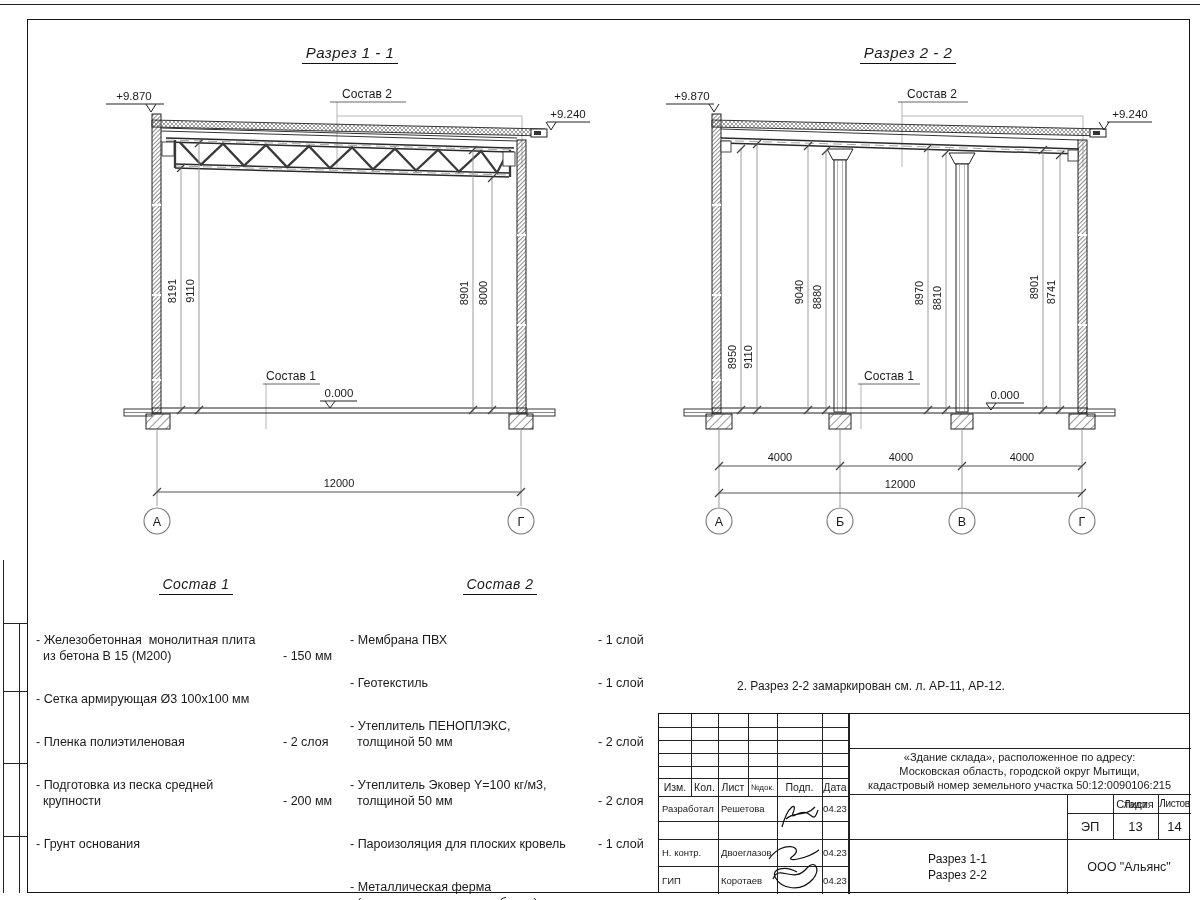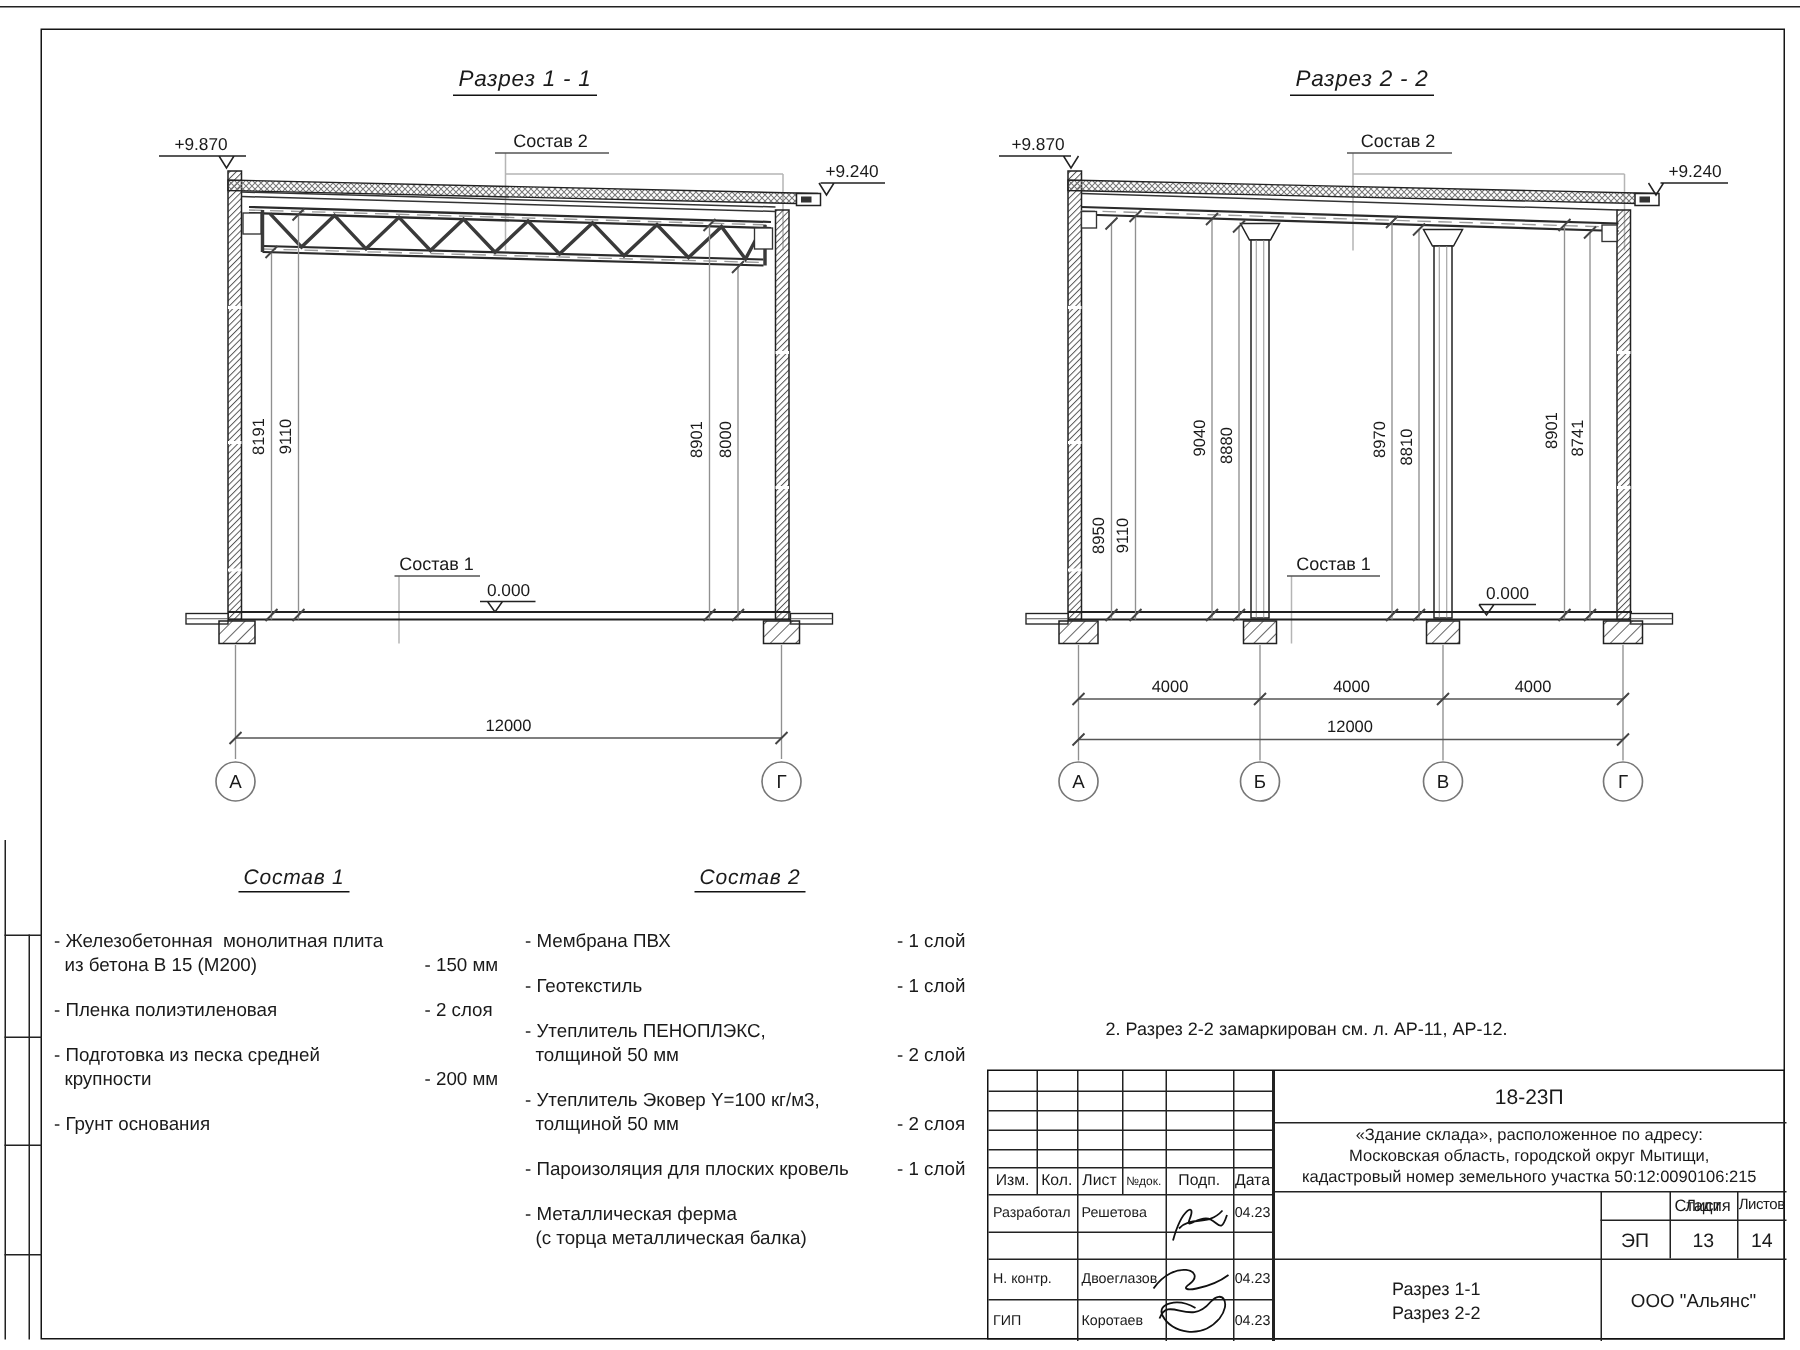--- a/index.html
+++ b/index.html
@@ -7,21 +7,21 @@
         font-family:"Liberation Sans", sans-serif;color:#1a1a1a;}
   .abs{position:absolute;}
   .hl{position:absolute;height:1.2px;background:#222;}
   .vl{position:absolute;width:1.2px;background:#222;}
   .dtitle{position:absolute;text-align:center;font-style:italic;font-size:15px;}
   .dtitle span{display:inline-block;border-bottom:1.3px solid #111;padding:0 4px 2px 4px;letter-spacing:.5px;}
   .comp{position:absolute;font-size:12.5px;line-height:16px;}
   .comp-title{text-align:center;font-style:italic;font-size:14px;margin-bottom:24px;}
   .comp-title span{display:inline-block;border-bottom:1.2px solid #111;padding:0 3px 2px 3px;letter-spacing:.5px;}
   .comp-item{display:flex;justify-content:space-between;align-items:flex-end;margin-bottom:14px;}
-  .comp-item .nm{white-space:pre-wrap;}
+  .comp-item .nm{white-space:pre-wrap;margin-top:13px;}
   .comp-item .vv{flex:none;white-space:nowrap;}
   .c1 .vv{width:73px;} .c2 .vv{width:52px;}
   .notes{position:absolute;font-size:12px;line-height:13.5px;}
   svg text{font-family:"Liberation Sans", sans-serif;fill:#1a1a1a;}
   .dim{font-size:11px;} .lvl{font-size:11.5px;} .lbl{font-size:12px;} .ax{font-size:12.5px;}
   
   #tb{position:absolute;left:658px;top:713px;width:532px;height:180px;border:1.6px solid #111;box-sizing:border-box;}
   #tb .cell{position:absolute;display:flex;align-items:center;justify-content:center;text-align:center;}
   #tb .left{justify-content:flex-start;text-align:left;}
   .pre{white-space:pre-line;}
@@ -193,20 +193,24 @@
   </svg>
 
   <div class="comp c1" style="left:36px;top:576px;width:320px;">
     <div class="comp-title"><span>Состав 1</span></div>
     <div class="comp-item">
         <span class="nm">- Железобетонная  монолитная плита
   из бетона В 15 (М200)</span>
         <span class="vv">- 150 мм</span>
       </div>
     <div class="comp-item">
+        <span class="nm">- Сетка армирующая Ø3 100х100 мм</span>
+        <span class="vv"></span>
+      </div>
+    <div class="comp-item">
         <span class="nm">- Пленка полиэтиленовая</span>
         <span class="vv">-  2 слоя</span>
       </div>
     <div class="comp-item">
         <span class="nm">- Подготовка из песка средней
   крупности</span>
         <span class="vv">- 200 мм</span>
       </div>
     <div class="comp-item">
         <span class="nm">- Грунт основания</span>
@@ -291,21 +295,20 @@
     <div class="cell left" style="left:62px;top:152px;width:56px;height:28px;font-size:9.5px;">Коротаев</div>
     <div class="cell" style="left:163px;top:152px;width:26px;height:28px;font-size:9.5px;">04.23</div>
 
     <svg class="abs" style="left:118px;top:83px;" width="45" height="40">
       <path d="M5,30 C11,8 21,4 16,16 C13,24 23,12 30,16 C36,19 37,25 41,13 M9,22 C18,13 28,21 38,10" stroke="#111" stroke-width="1.2" fill="none"></path>
     </svg>
     <svg class="abs" style="left:104px;top:127px;" width="64" height="52">
       <path d="M6,18 C20,-2 42,6 30,15 C20,22 44,18 56,9 M10,38 C16,22 30,44 44,27 C52,18 58,28 50,38 C38,52 18,48 12,36 C8,28 22,24 34,31" stroke="#111" stroke-width="1.2" fill="none"></path>
     </svg>
 
-    <div class="cell" style="left:189px;top:0;width:343px;height:34px;font-size:14px;">18-23П</div>
     <div class="cell pre" style="left:189px;top:34px;width:343px;height:46px;font-size:11px;line-height:14px;">«Здание склада», расположенное по адресу:
 Московская область, городской округ Мытищи,
 кадастровый номер земельного участка 50:12:0090106:215</div>
     <div class="cell" style="left:408px;top:80px;width:46px;height:19px;font-size:11px;padding-left:45px;">Стадия</div>
     <div class="cell" style="left:454px;top:80px;width:45px;height:19px;font-size:11px;">Лист</div>
     <div class="cell" style="left:499px;top:80px;width:33px;height:19px;font-size:10px;letter-spacing:-0.3px;">Листов</div>
     <div class="cell" style="left:408px;top:99px;width:46px;height:26px;font-size:13px;">ЭП</div>
     <div class="cell" style="left:454px;top:99px;width:45px;height:26px;font-size:13px;">13</div>
     <div class="cell" style="left:499px;top:99px;width:33px;height:26px;font-size:13px;">14</div>
     <div class="cell pre" style="left:189px;top:125px;width:219px;height:55px;font-size:12px;line-height:16px;">Разрез 1-1

